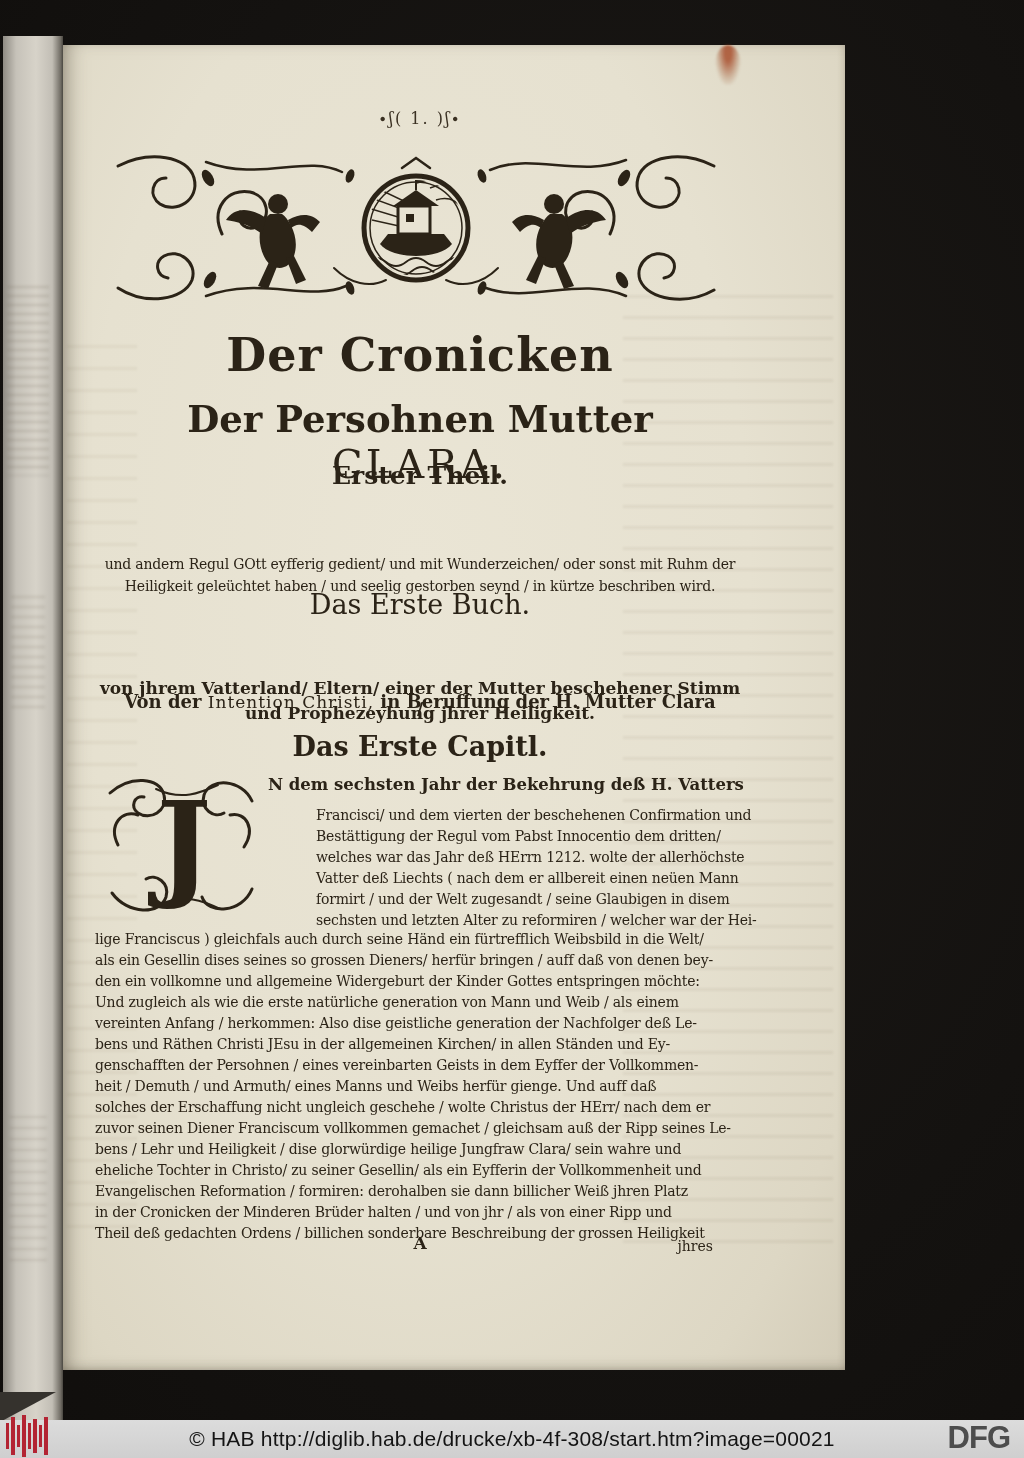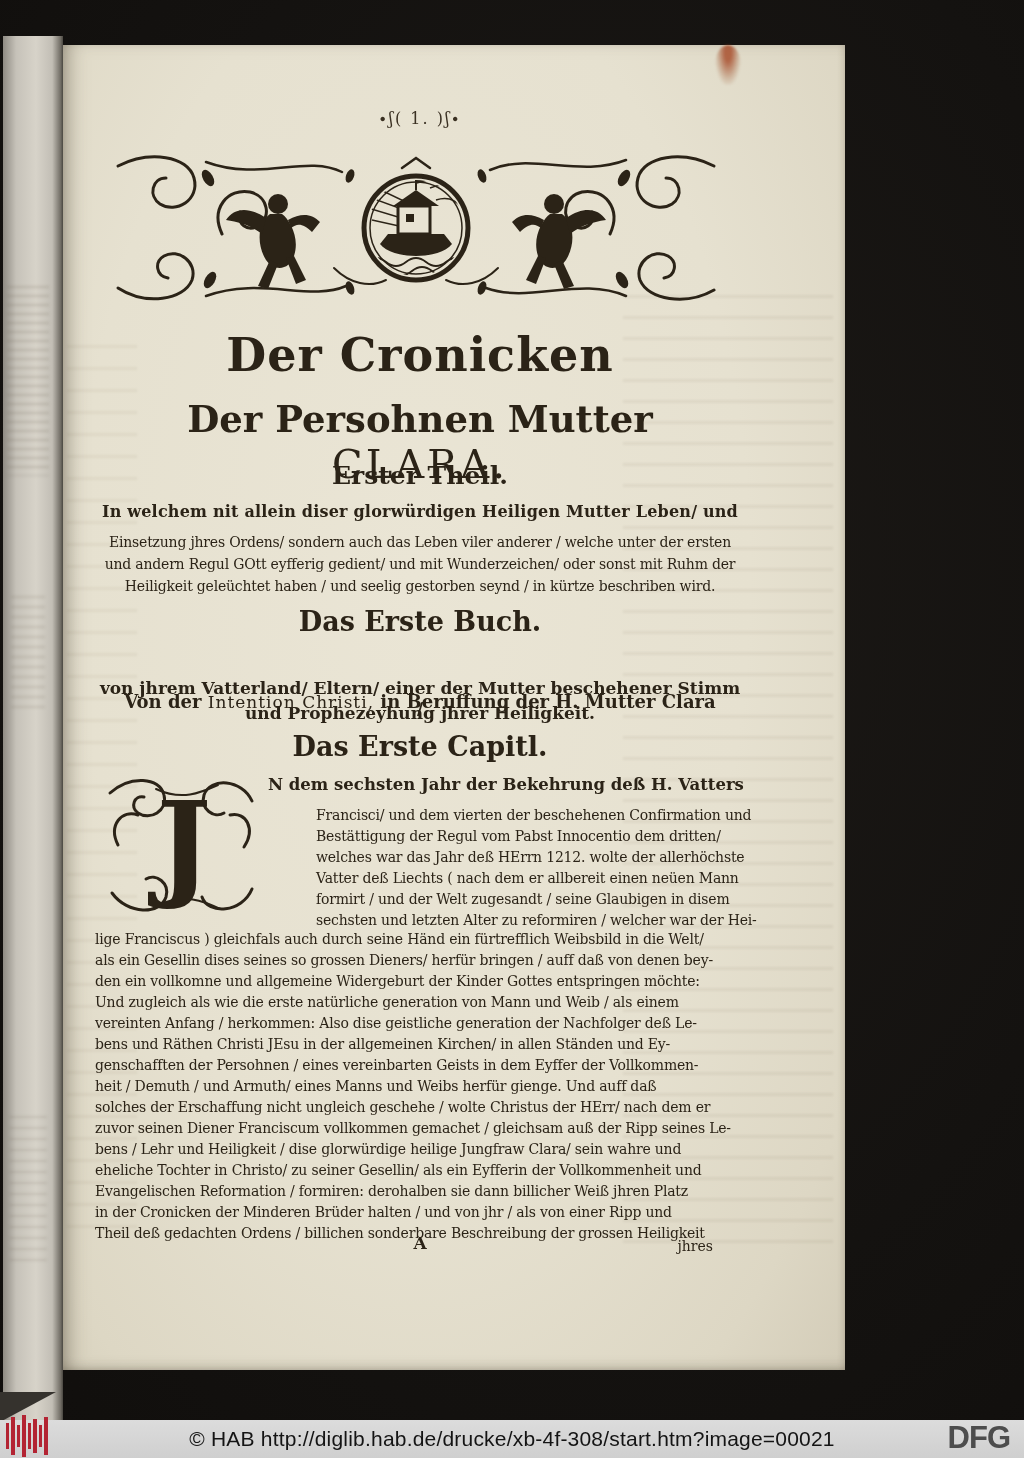--- a/index.html
+++ b/index.html
@@ -36,21 +36,21 @@
   .title1{top:283px;font-size:46px;font-weight:bold;letter-spacing:1px;}
   .title2{top:352px;}
   .title2 .frak{font-size:37px;font-weight:bold;}
   .title2 .antiqua{font-size:40px;letter-spacing:3px;}
   .part{top:416px;font-size:25px;font-weight:bold;}
 
   .intro1{top:457px;font-size:16px;font-weight:bold;letter-spacing:.2px;}
   .sline{font-size:14px;letter-spacing:-.2px;line-height:21px;}
   .il2{top:487px;} .il3{top:509px;} .il4{top:531px;}
 
-  .bookhead{top:561px;font-size:27px;font-weight:bold;}
+  .bookhead{top:544px;font-size:27px;font-weight:normal;}
   .arg1{top:606px;font-size:18px;font-weight:bold;margin-top:40px;}
   .arg1 .antiqua{font-weight:normal;letter-spacing:1px;font-size:17px;}
   .arg2{top:633px;font-size:17px;font-weight:bold;}
   .arg3{top:658px;font-size:17px;font-weight:bold;}
   .chaphead{top:686px;font-size:27px;font-weight:bold;}
 
   .dropcap{position:absolute;left:37px;top:728px;width:162px;height:146px;}
   .ind{position:absolute;left:205px;top:730px;width:452px;text-align:left;}
   .ind .first{font-size:16.5px;font-weight:bold;white-space:nowrap;}
   .ind .sline{position:absolute;white-space:nowrap;margin-left:48px;}
@@ -170,22 +170,20 @@
         <span>1.</span>
         <span>)ʃ∙</span>
       </div>
 
       <div class="title1">Der Cronicken</div>
       <div class="title2">
         <span class="frak">Der Persohnen Mutter </span><span class="antiqua">CLARA.</span>
       </div>
       <div class="part">Erster Theil.</div>
 
-      <div class="intro1">In welchem nit allein diser glorwürdigen Heiligen Mutter Leben/ und</div>
-      <div class="sline il2">Einsetzung jhres Ordens/ sondern auch das Leben viler anderer / welche unter der ersten</div>
       <div class="sline il3">und andern Regul GOtt eyfferig gedient/ und mit Wunderzeichen/ oder sonst mit Ruhm der</div>
       <div class="sline il4">Heiligkeit geleüchtet haben / und seelig gestorben seynd / in kürtze beschriben wird.</div>
 
       <div class="bookhead">Das Erste Buch.</div>
       <div class="arg1">
         <span>Von der </span><span class="antiqua">Intention Christi,</span><span> in Beruffung der H. Mutter Clara</span>
       </div>
       <div class="arg2">von jhrem Vatterland/ Eltern/ einer der Mutter beschehener Stimm /</div>
       <div class="arg3">und Prophezeyhung jhrer Heiligkeit.</div>
 

